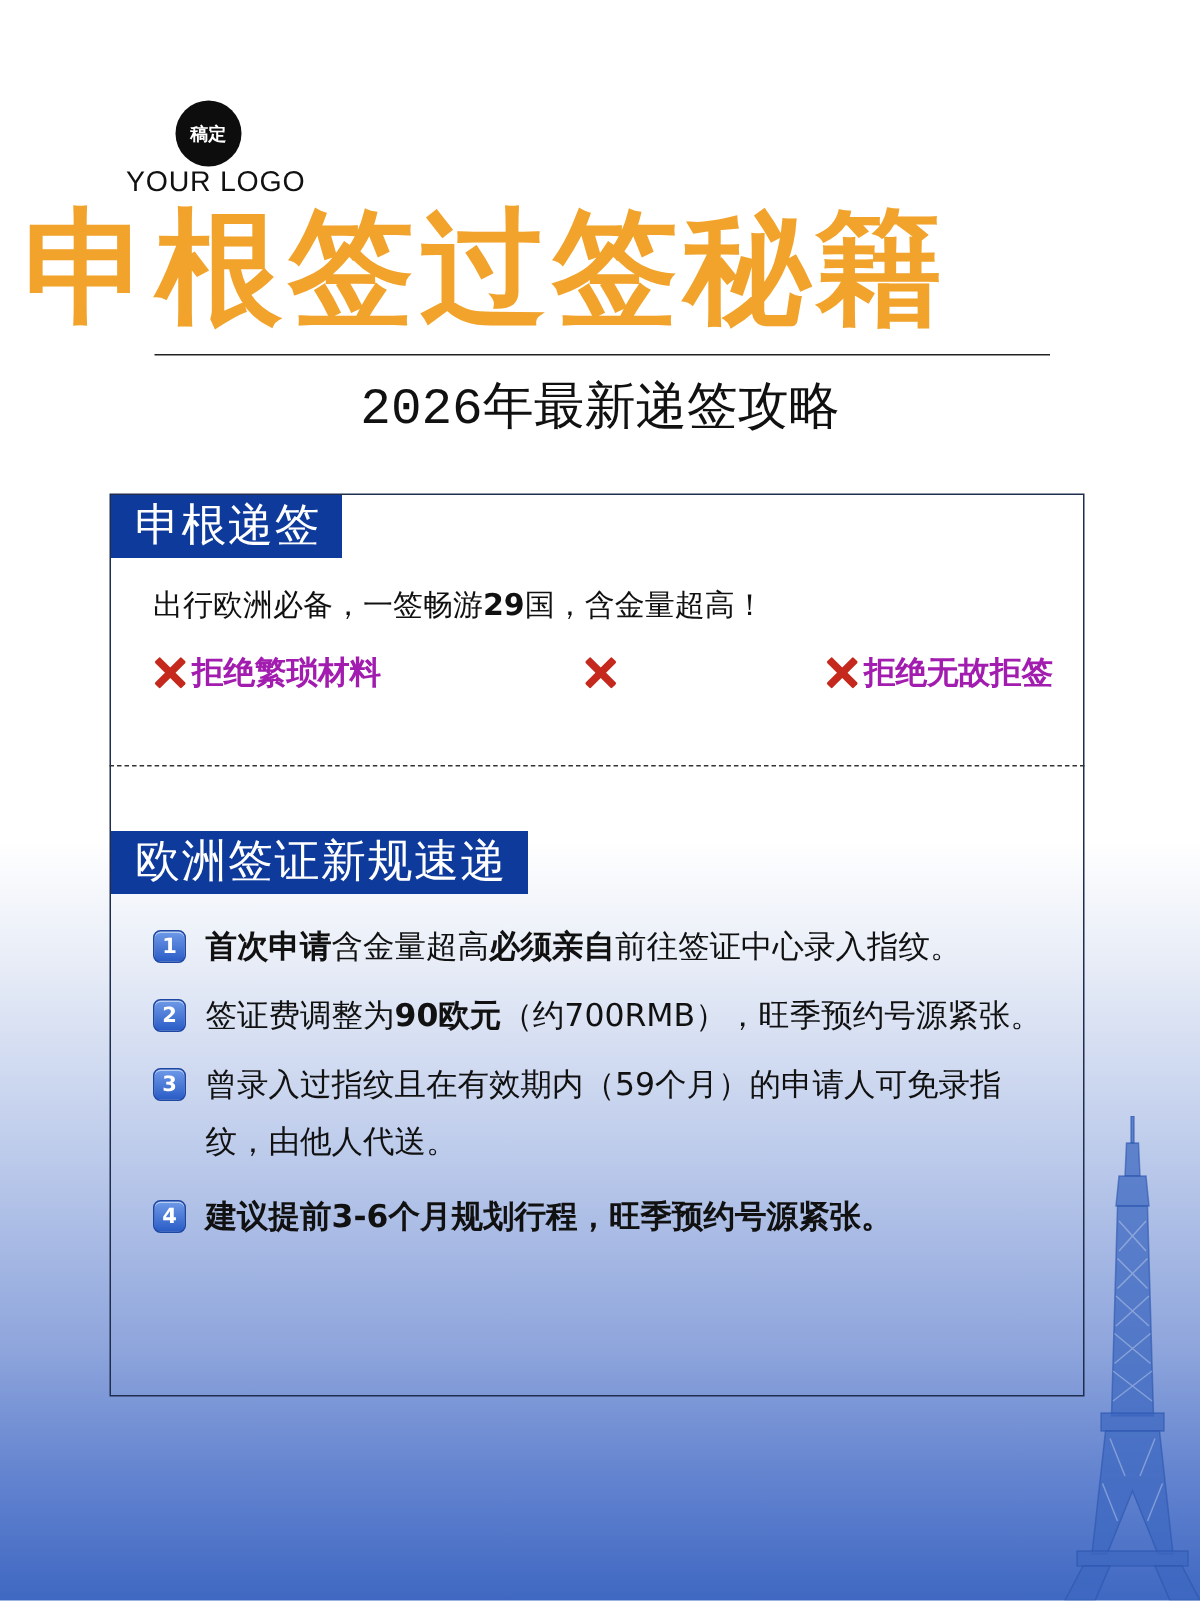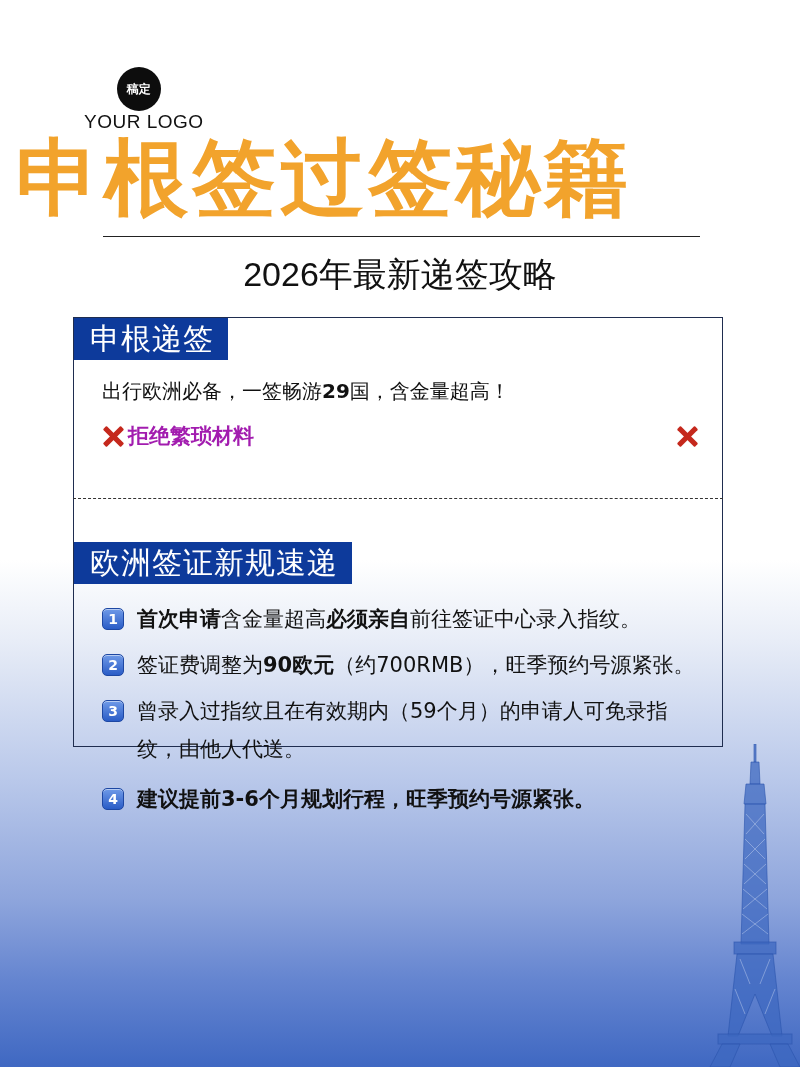--- a/index.html
+++ b/index.html
@@ -23,25 +23,25 @@
     .logo-text { margin-left: 10px; font-family: "Liberation Sans", sans-serif; font-size: 19px; color: #111; letter-spacing: 0.5px; }
 
     .main-title {
       position: absolute; left: 0; width: 648px; top: 128px; text-align: center;
       font-family: "DejaVu Serif", "Liberation Serif", serif;
       font-size: 84px; font-weight: bold; color: #f2a32c; letter-spacing: 4px; line-height: 100px;
     }
     .title-rule { position: absolute; left: 103px; width: 597px; top: 236px; height: 1px; background: #222; }
     .subtitle {
       position: absolute; left: 0; width: 800px; top: 252px; text-align: center;
-      font-family: Liberation Sans, sans-serif; font-size: 34px; color: #111; line-height: 44px;
+      font-family: Liberation Mono, monospace; font-size: 34px; color: #111; line-height: 44px;
     }
 
     .card {
-      position: absolute; left: 73px; top: 317px; width: 650px; height: 430px;
+      position: absolute; left: 73px; top: 329px; width: 650px; height: 602px;
       border: 1.5px solid #1f2d4f;
     }
     .section-tag {
       position: absolute; left: 0; height: 42px; background: #0d3a9b; color: #fff;
       font-size: 30px; line-height: 42px; padding: 0 14px 0 16px; letter-spacing: 1px;
     }
     .tag1 { top: 0; }
     .tag2 { top: 224px; }
 
     .intro { position: absolute; left: 28px; top: 58px; font-size: 20px; line-height: 30px; color: #111; }
@@ -93,20 +93,24 @@
   </div>
 
   <div class="nos">
     <div class="no-item">
       <span class="x-icon"></span>
       <span>拒绝繁琐材料</span>
     </div>
     <div class="no-item">
       <span class="x-icon"></span>
     </div>
+    <div class="no-item">
+      <span class="x-icon"></span>
+      <span>拒绝无故拒签</span>
+    </div>
   </div>
 
   <div class="dash"></div>
 
   <div class="section-tag tag2">欧洲签证新规速递</div>
 
   <div class="rules">
     <div class="rule">
       <span class="num">1</span>
       <span class="rule-text"><b>首次申请</b><span>含金量超高</span><b>必须亲自</b><span>前往签证中心录入指纹。</span></span>

